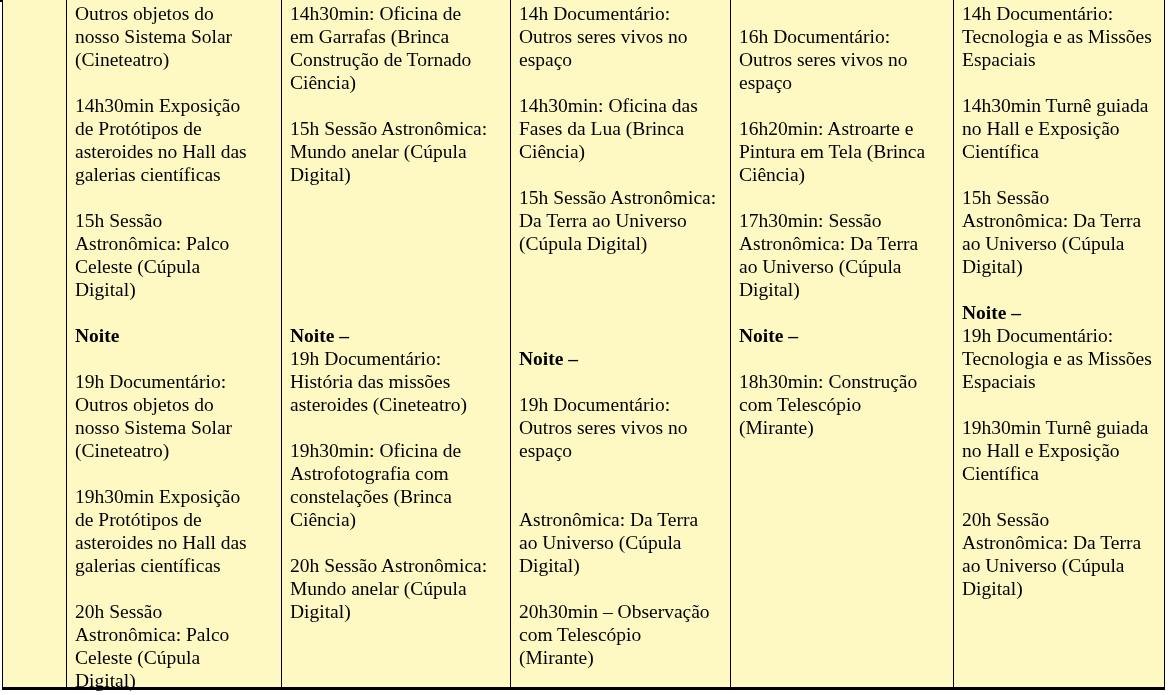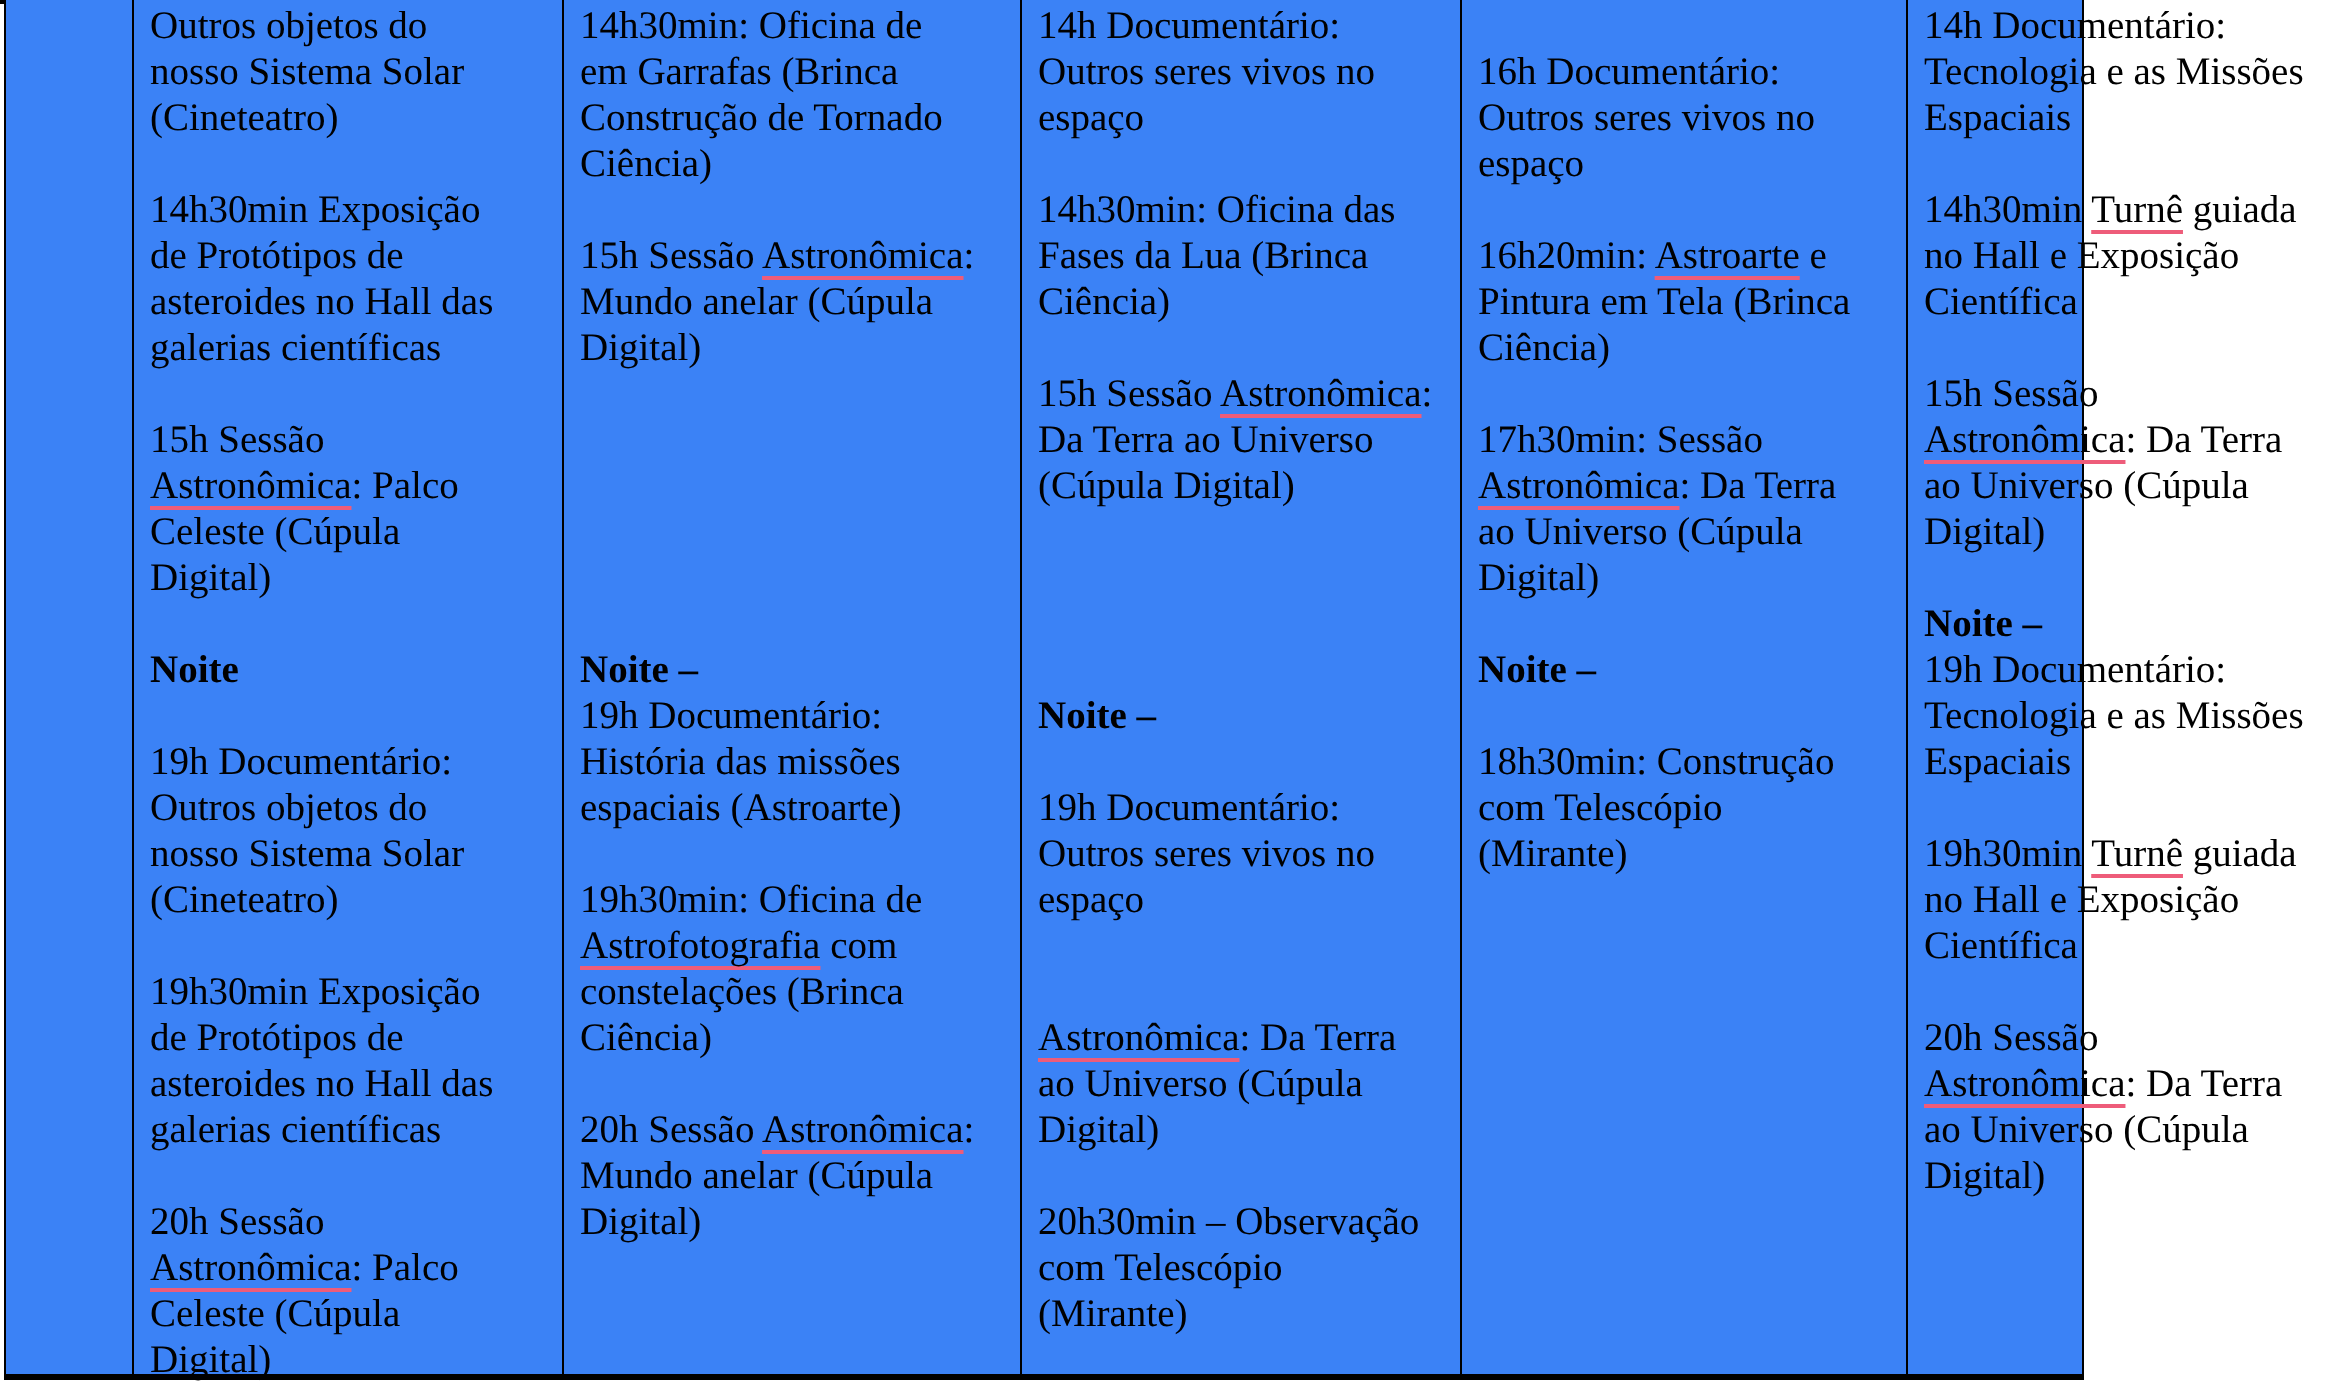--- a/index.html
+++ b/index.html
@@ -12,44 +12,43 @@
     font-size: 19.5px;
     overflow: hidden;
     position: relative;
   }
   .border-fragment {
     position: absolute; left: 0; top: 0;
     width: 13px; height: 2px; background: #000;
   }
   .schedule-table {
     position: absolute; left: 2px; top: 0;
-    width: 1040px; height: 690px;
+    width: 1163px; height: 690px;
     display: flex;
     box-sizing: border-box;
     border-bottom: 3px solid #000;
     border-right: 1px solid #000;
-    background: #3b82f6;
+    background: #fef9c3;
   }
   .cell {
     box-sizing: border-box;
     border-left: 1px solid #000;
     padding: 2px 4px 0 8px;
     overflow: visible;
     flex: none;
   }
   .cell:nth-child(1) { width: 64px; }
   .cell:nth-child(2) { width: 215px; }
   .cell:nth-child(3) { width: 229px; }
   .cell:nth-child(4) { width: 220px; }
   .cell:nth-child(5) { width: 223px; }
   .cell:nth-child(6) { width: 212px; }
   .line { height: 23px; line-height: 23px; white-space: pre; }
   .bold { font-weight: bold; }
   .u-pink {
-    text-decoration: underline;
     text-decoration-thickness: 2px;
     text-underline-offset: 4px;
   }
   .u-black {
     text-decoration-color: #000;
     text-decoration-thickness: 2px;
     text-underline-offset: 3px;
   }
 </style>
 </head>
@@ -101,21 +100,21 @@
       <div class="line"><span>Digital)</span></div>
       <div class="line">&nbsp;</div>
       <div class="line">&nbsp;</div>
       <div class="line">&nbsp;</div>
       <div class="line">&nbsp;</div>
       <div class="line">&nbsp;</div>
       <div class="line">&nbsp;</div>
       <div class="line"><span class="bold u-black">Noite </span><span class="bold">–</span></div>
       <div class="line"><span>19h Documentário:</span></div>
       <div class="line"><span>História das missões</span></div>
-      <div class="line"><span>espaciais (Astroarte)</span></div>
+      <div class="line"><span>asteroides (Cineteatro)</span></div>
       <div class="line">&nbsp;</div>
       <div class="line"><span>19h30min: Oficina de</span></div>
       <div class="line"><span class="u-pink" style="text-decoration-color: rgb(238, 92, 122);">Astrofotografia</span><span> com</span></div>
       <div class="line"><span>constelações (Brinca</span></div>
       <div class="line"><span>Ciência)</span></div>
       <div class="line">&nbsp;</div>
       <div class="line"><span>20h Sessão </span><span class="u-pink" style="text-decoration-color: rgb(238, 92, 122);">Astronômica</span><span>:</span></div>
       <div class="line"><span>Mundo anelar (Cúpula</span></div>
       <div class="line"><span>Digital)</span></div>
     </div>

